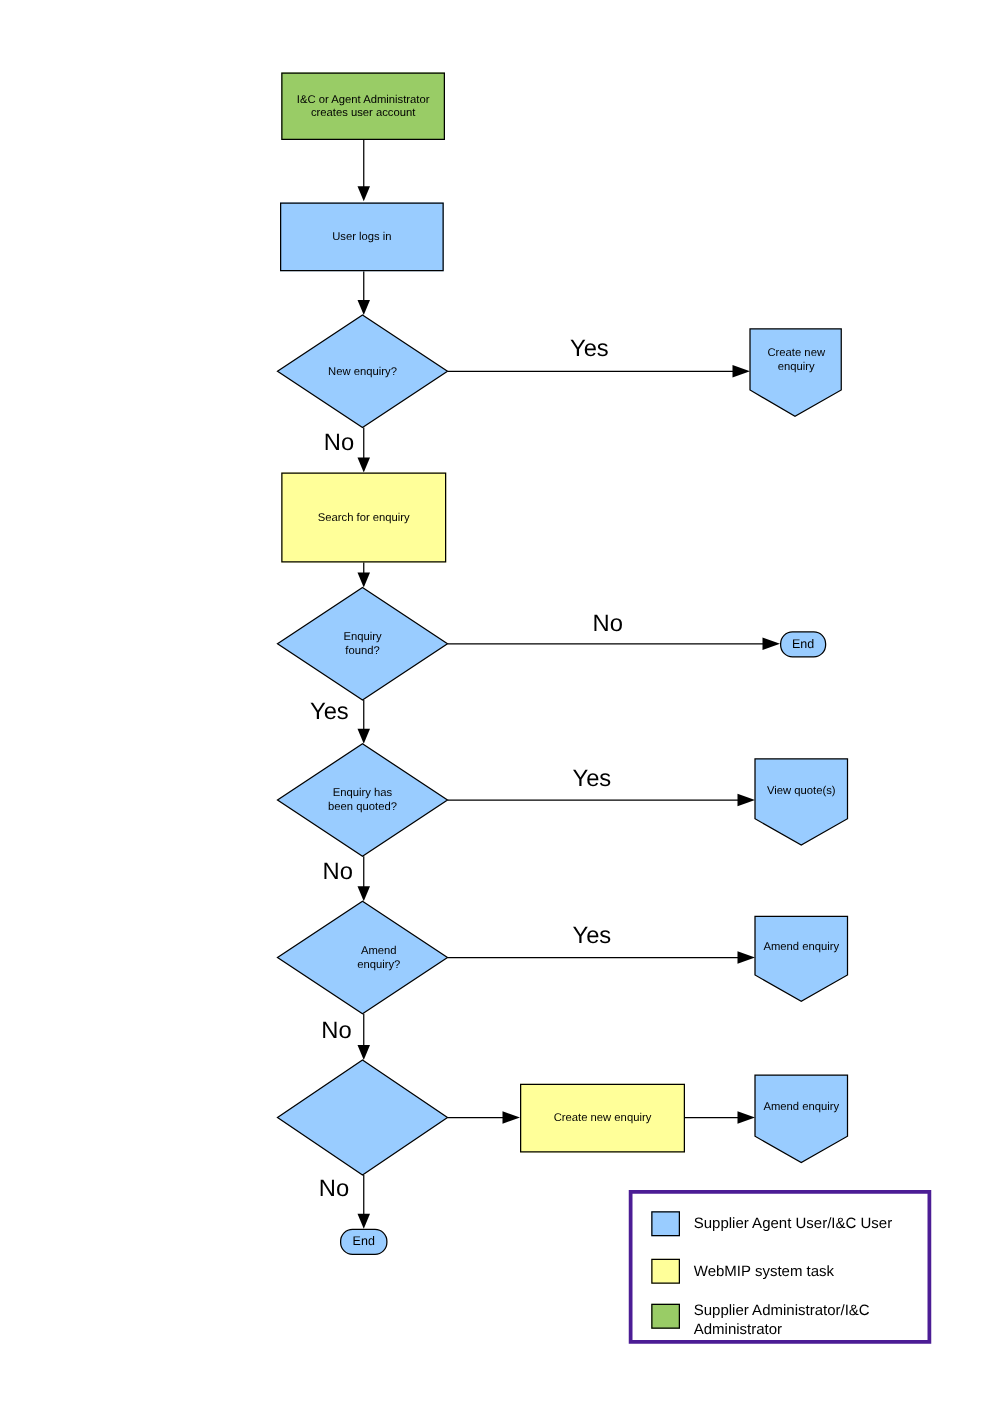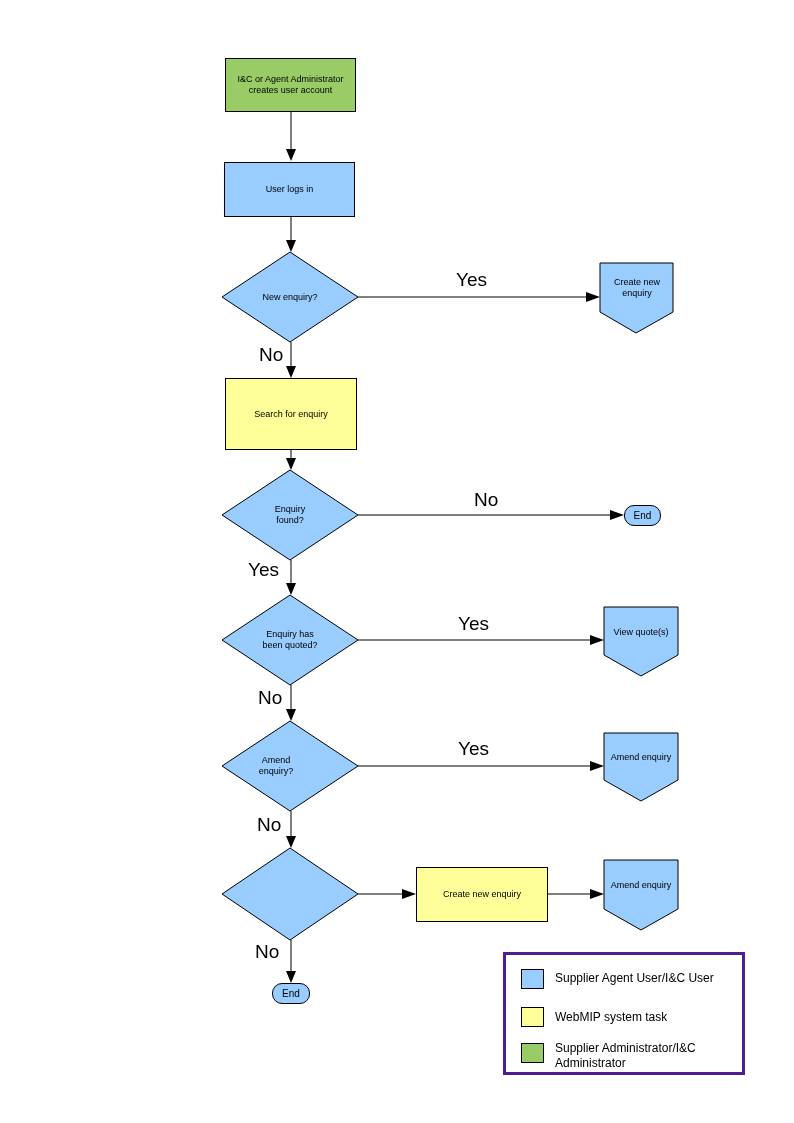--- a/index.html
+++ b/index.html
@@ -103,21 +103,21 @@
   <div class="terminator" style="left:624px;top:505px;width:37px;height:21px;">
     <span>End</span>
   </div>
   <div class="terminator" style="left:272px;top:983px;width:38px;height:21px;">
     <span>End</span>
   </div>
 
   <div class="shape-label" style="left:240px;top:252px;width:100px;height:90px;">New enquiry?</div>
   <div class="shape-label" style="left:265px;top:470px;width:50px;height:90px;">Enquiry found?</div>
   <div class="shape-label" style="left:258px;top:595px;width:64px;height:90px;">Enquiry has been quoted?</div>
-  <div class="shape-label" style="left:251px;top:721px;width:50px;height:90px;">Amend enquiry?</div>
+  <div class="shape-label" style="left:278px;top:721px;width:50px;height:90px;">Amend enquiry?</div>
 
   <div class="shape-label" style="left:602px;top:265px;width:70px;height:46px;">Create new enquiry</div>
   <div class="shape-label" style="left:605px;top:609px;width:72px;height:46px;">View quote(s)</div>
   <div class="shape-label" style="left:605px;top:735px;width:72px;height:44px;">Amend enquiry</div>
   <div class="shape-label" style="left:605px;top:862px;width:72px;height:46px;">Amend enquiry</div>
 
   <div class="elabel" style="left:456px;top:270px;">Yes</div>
   <div class="elabel" style="left:259px;top:345px;">No</div>
   <div class="elabel" style="left:474px;top:490px;">No</div>
   <div class="elabel" style="left:248px;top:560px;">Yes</div>

